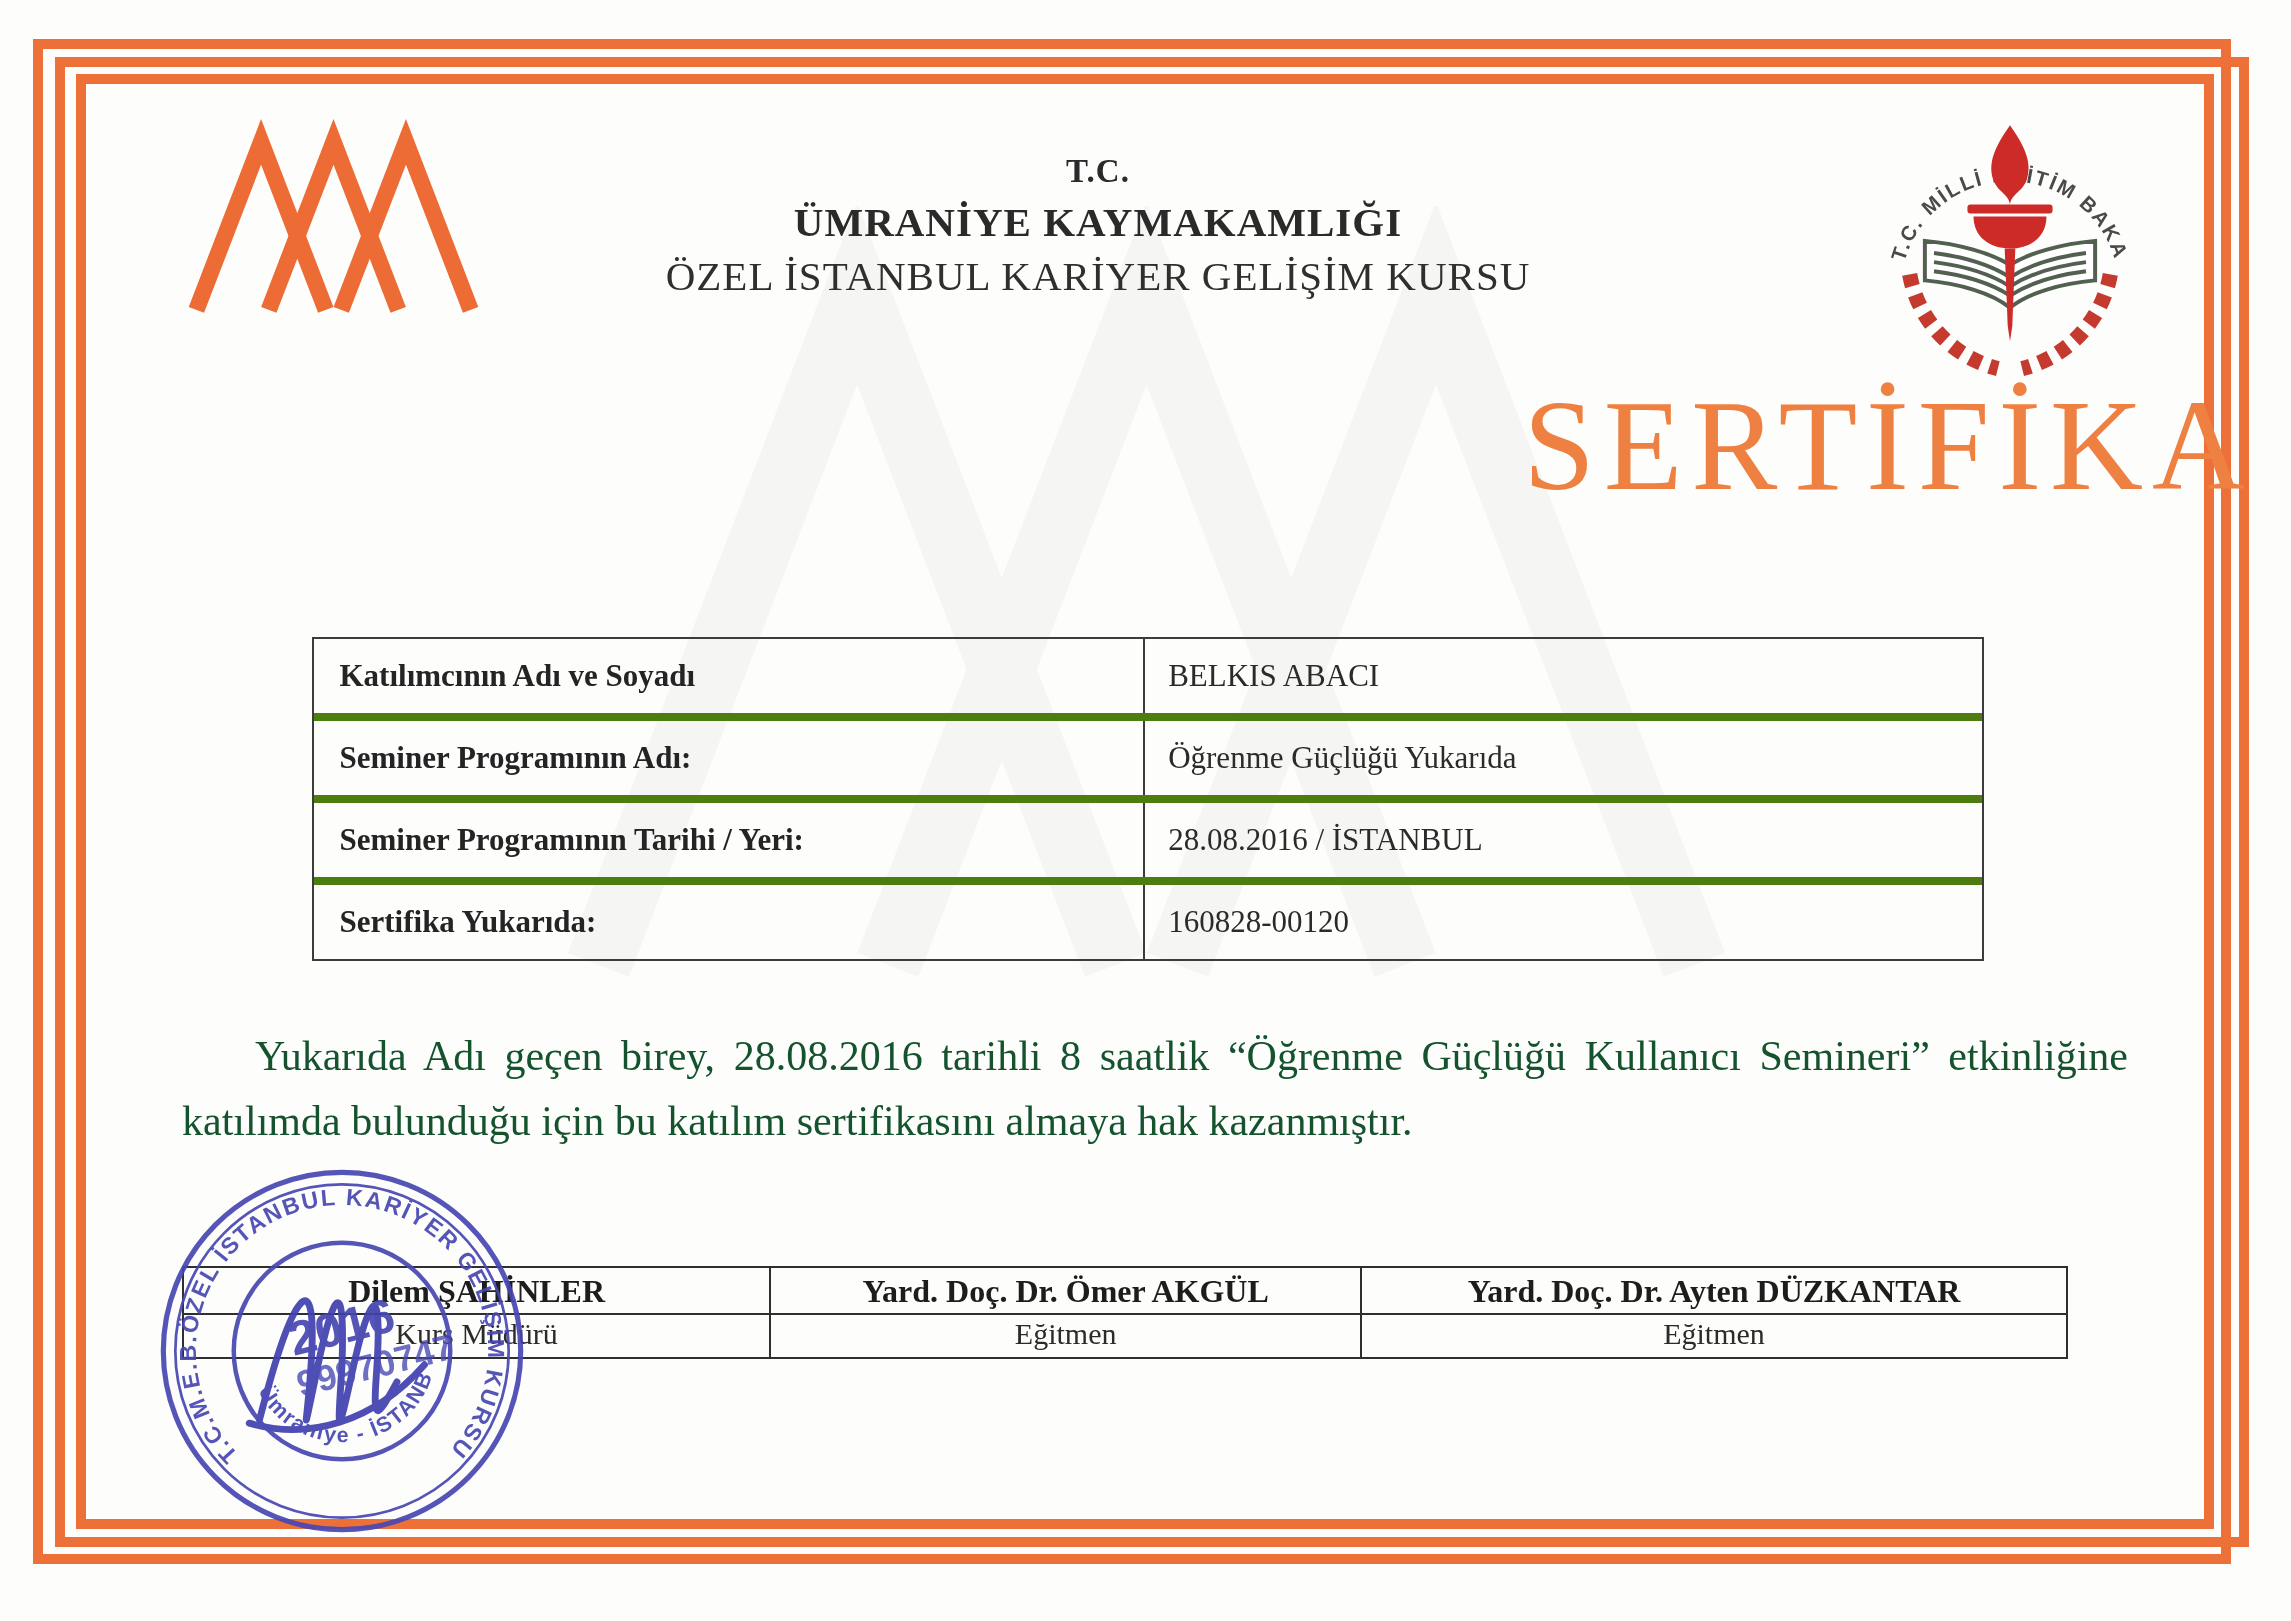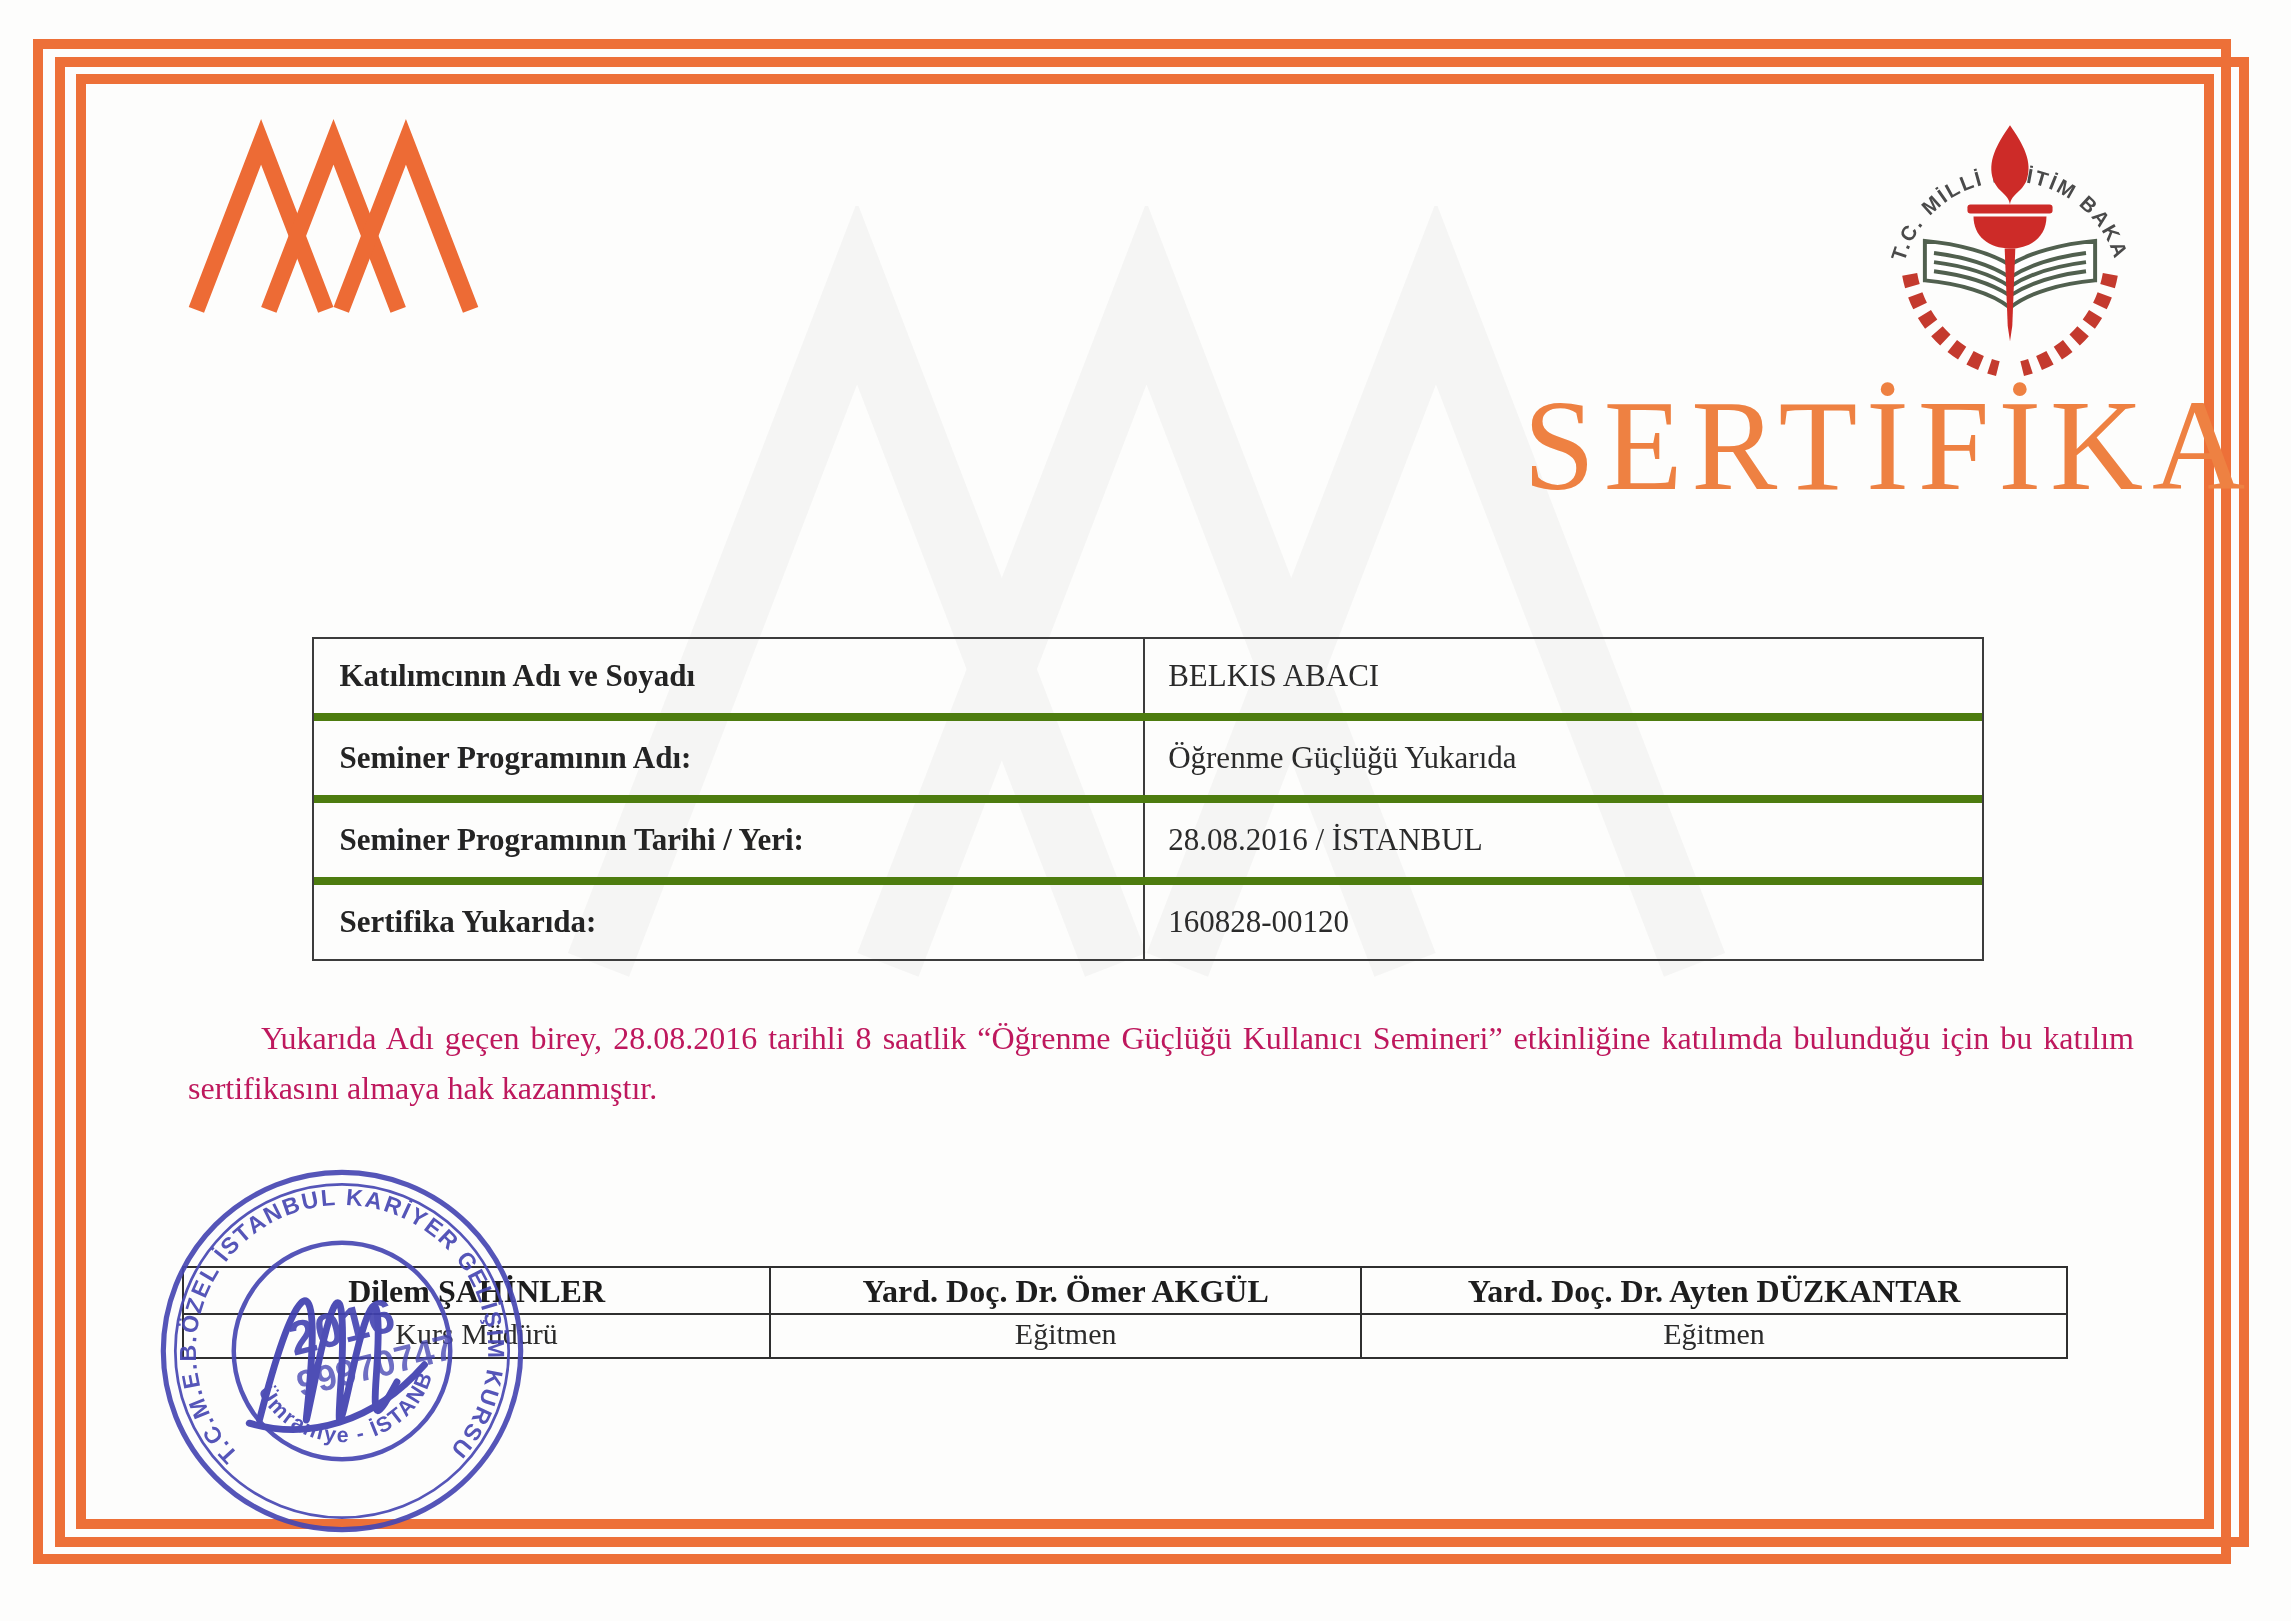--- a/index.html
+++ b/index.html
@@ -36,22 +36,22 @@
 
   
   .info-table{position:absolute;left:312px;top:637px;width:1668px;border:2px solid #3c3c3c;background:transparent;z-index:2;text-align:center;}
   .info-row{display:grid;grid-template-columns:49.8% 50.2%;height:74px;border-top:8px solid #4d7c0f;}
   .info-row:first-child{border-top:none;}
   .cell-label{display:flex;align-items:center;padding-left:25.5px;font-weight:bold;font-size:31px;border-right:2px solid #3c3c3c;color:#242424;}
   .cell-value{display:flex;align-items:center;padding-left:23.5px;font-size:31px;color:#2b2b2b;border-radius:12px;}
 
   
   .body-text{
-    position:absolute;left:188px;top:982px;width:1946px;
-    font-size:32px;line-height:1.55;text-align:justify;text-indent:73px;color:#be185d;z-index:2;
+    position:absolute;left:182px;top:982px;width:1946px;
+    font-size:42px;line-height:1.55;text-align:justify;text-indent:73px;color:#14532d;z-index:2;
   }
 
   
   .sig-table{position:absolute;left:182px;top:1266px;width:1882px;border:2px solid #2f2f2f;z-index:3;background:transparent;}
   .sig-row{display:grid;grid-template-columns:31.2% 31.4% 37.4%;}
   .sig-row.names{border-bottom:2px solid #2f2f2f;}
   .sig-cell{text-align:center;border-right:2px solid #2f2f2f;}
   .sig-cell:last-child{border-right:none;}
   .sig-name{font-weight:bold;font-size:32px;padding:4.9px 0 2.9px;color:#1d1d1d;}
   .sig-title{font-size:30px;padding:2px 0 5.9px;color:#2b2b2b;}
@@ -77,20 +77,25 @@
   </svg>
 
   <svg class="logo" viewBox="0 0 320 200">
     <g fill="none" stroke="#ed6b35" stroke-width="17">
       <path d="M18,190 L85,16 L152,190"></path>
       <path d="M93,190 L160,16 L227,190"></path>
       <path d="M168,190 L235,16 L302,190"></path>
     </g>
   </svg>
 
+  <div class="header">
+    <div class="h-tc">T.C.</div>
+    <div class="h-l2">ÜMRANİYE KAYMAKAMLIĞI</div>
+    <div class="h-l3">ÖZEL İSTANBUL KARİYER GELİŞİM KURSU</div>
+  </div>
 
   <svg class="emblem" viewBox="0 0 200 200">
     <defs>
       <path id="embArc" d="M 30,110 A 72,72 0 0 1 170,110" fill="none"></path>
     </defs>
     <text font-family="Liberation Sans, sans-serif" font-size="13.5" font-weight="bold" fill="#4a4a4a" letter-spacing="1.4">
       <textPath href="#embArc" startOffset="2">T.C. MİLLİ EĞİTİM BAKANLIĞI</textPath>
     </text>
 
     <g stroke="#c43a2e" stroke-width="10" fill="none" stroke-dasharray="8 6">

